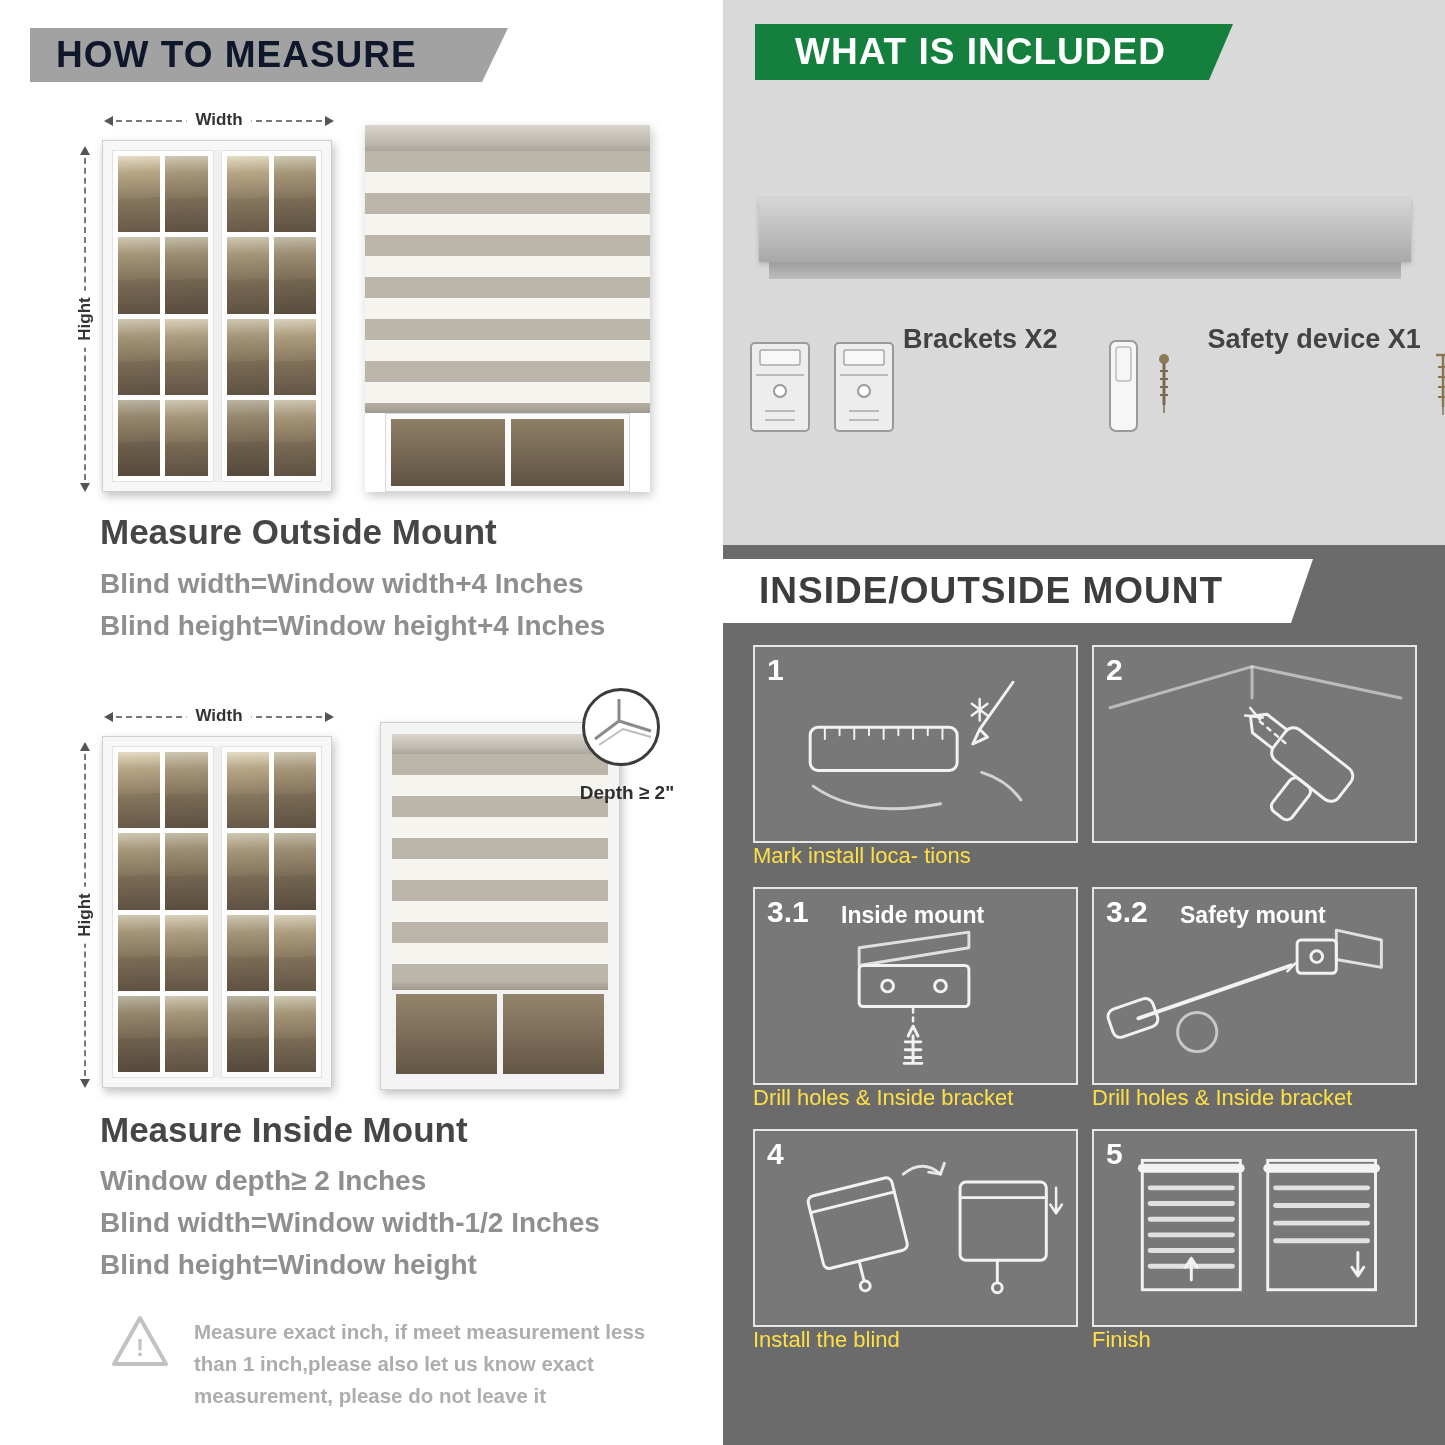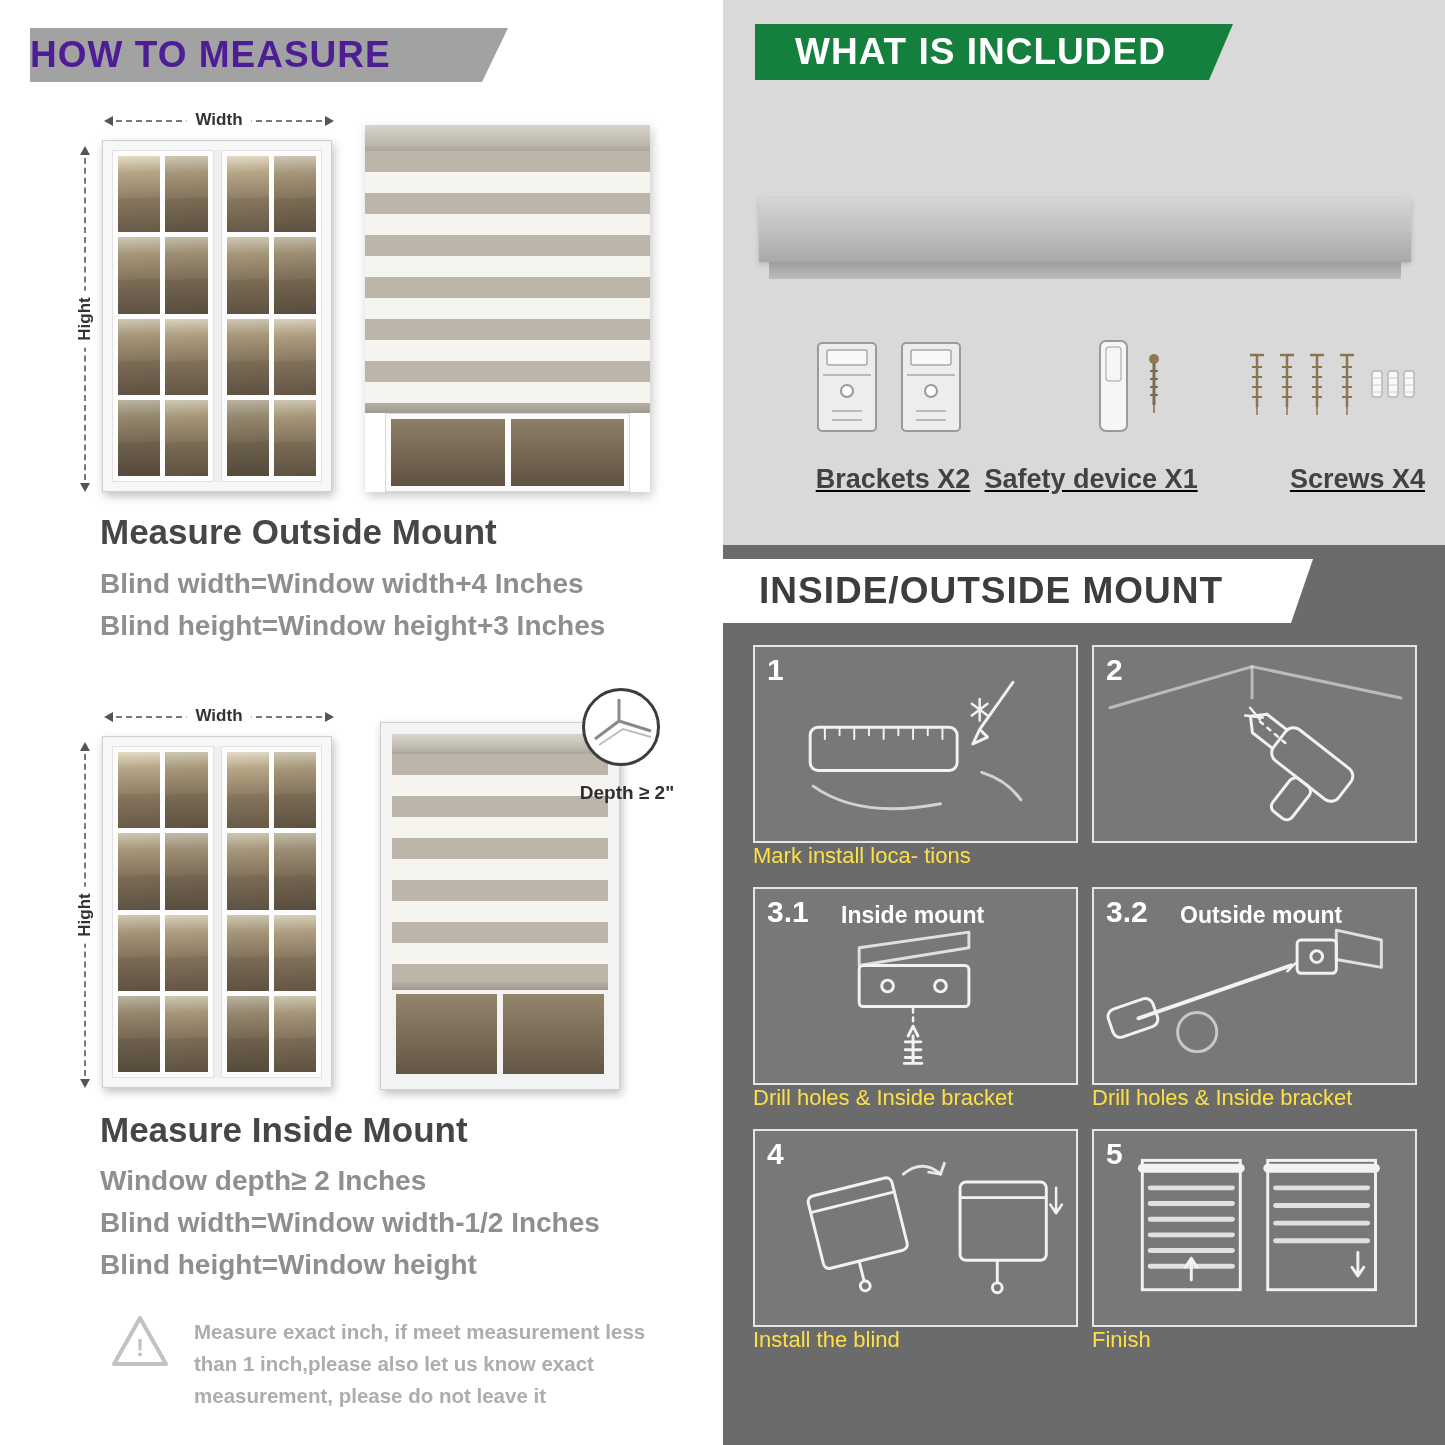--- a/index.html
+++ b/index.html
@@ -3,21 +3,21 @@
 <meta charset="utf-8">
 <style>
   html,body{margin:0;padding:0;background:#fff;}
   .page{position:relative;width:1445px;height:1445px;background:#fff;overflow:hidden;
         font-family:"Liberation Sans", sans-serif;}
 
   
   .left-col{position:absolute;left:0;top:0;width:710px;height:1445px;background:#fff;}
 
   .htm-banner{position:absolute;left:30px;top:28px;width:478px;height:54px;background:#a2a2a2;
-    color:#4c1d95;font-size:37px;font-weight:bold;line-height:54px;letter-spacing:1px;
+    color:#0f172a;font-size:37px;font-weight:bold;line-height:54px;padding-left:26px;letter-spacing:1px;
     clip-path:polygon(0 0,100% 0,calc(100% - 26px) 100%,0 100%);box-sizing:border-box;}
 
   
   .h-arrow{position:absolute;height:0;border-top:2px dashed #787878;}
   .h-arrow::before,.h-arrow::after{content:"";position:absolute;top:-6px;border:5px solid transparent;}
   .h-arrow::before{left:-2px;border-right:9px solid #555;border-left:0;}
   .h-arrow::after{right:-2px;border-left:9px solid #555;border-right:0;}
   .arrow-label{position:absolute;left:50%;top:-12px;transform:translateX(-50%);background:#fff;
     padding:0 9px;font-size:17px;font-weight:bold;color:#333;white-space:nowrap;}
   .v-arrow{position:absolute;width:0;border-left:2px dashed #787878;}
@@ -72,21 +72,21 @@
   .wii-banner{position:absolute;left:32px;top:24px;width:478px;height:56px;background:#15803d;
     color:#fff;font-size:37px;font-weight:bold;line-height:56px;padding-left:40px;letter-spacing:1px;
     box-sizing:border-box;clip-path:polygon(0 0,100% 0,calc(100% - 24px) 100%,0 100%);}
   .product-title{position:absolute;left:0;top:140px;width:100%;text-align:center;
     font-size:30px;font-weight:bold;color:#4a4a4a;}
   .big-cassette{position:absolute;left:36px;top:198px;width:652px;}
   .big-cassette .bar{height:64px;background:linear-gradient(180deg,#d6d6d6 0%,#c2c2c2 45%,#a8a8a8 100%);
     box-shadow:0 2px 5px rgba(0,0,0,.18);}
   .big-cassette .lip{height:17px;margin:0 10px;background:linear-gradient(180deg,#9d9d9d,#bdbdbd);}
   .items-row{position:absolute;left:20px;top:318px;width:682px;display:flex;}
-  .item{flex:1;display:flex;flex-direction:column;align-items:flex-end;text-decoration:underline;}
+  .item{flex:1;display:flex;flex-direction:row;align-items:flex-start;}
   .item .icon-box{height:140px;display:flex;align-items:center;justify-content:center;}
   .item .item-label{font-size:27px;font-weight:bold;color:#424242;margin-top:6px;white-space:nowrap;}
 
   .mount{position:absolute;left:0;top:545px;width:722px;height:900px;background:#6b6b6b;}
   .mount-header{position:absolute;left:0;top:14px;width:590px;height:64px;background:#fff;
     color:#3d3d3d;font-size:37px;font-weight:bold;line-height:64px;padding-left:36px;
     box-sizing:border-box;letter-spacing:1px;clip-path:polygon(0 0,100% 0,calc(100% - 22px) 100%,0 100%);}
   .steps{position:absolute;left:30px;top:100px;width:664px;display:grid;
     grid-template-columns:325px 325px;column-gap:14px;row-gap:18px;}
   .panel{position:relative;height:198px;background:#787878;border:2px solid #e6e6e6;box-sizing:border-box;}
@@ -142,21 +142,21 @@
       <div class="stripes" style="height:252px;"></div>
       <div class="rail"></div>
       <div class="win-strip" style="height:79px;">
         <div class="p"></div>
           <div class="p"></div>
       </div>
     </div>
 
     <h2 class="mtitle" style="left:100px;top:512px;">Measure Outside Mount</h2>
     <p class="mline" style="left:100px;top:568px;">Blind width=Window width+4 Inches</p>
-    <p class="mline" style="left:100px;top:610px;">Blind height=Window height+3 Inches</p>
+    <p class="mline" style="left:100px;top:610px;">Blind height=Window height+4 Inches</p>
 
     <div>
       <div class="h-arrow" style="left:106px;top:716px;width:226px;">
         <span class="arrow-label">Width</span>
       </div>
       <div class="v-arrow" style="left:84px;top:744px;height:342px;">
         <span class="arrow-label">Hight</span>
       </div>
       <div class="window-frame" style="left:102px;top:736px;width:230px;height:352px;">
         <div class="sashes">
@@ -347,21 +347,21 @@
                 <path d="M160 150 v28 M152 156 h16 M152 164 h16 M152 172 h16 M151 178 h18"></path>
               </g>
             </svg>
           </div>
           <div class="caption">Drill holes &amp;  Inside bracket</div>
         </div>
 
         <div class="step">
           <div class="panel">
             <span class="num">3.2</span>
-            <span class="step-label">Outside mount</span>
+            <span class="step-label">Safety mount</span>
             <svg viewBox="0 0 325 198">
               <g fill="none" stroke="#f2f2f2" stroke-width="3" stroke-linecap="round" stroke-linejoin="round">
                 <path d="M246 42 l46 10 v28 l-46 -8 z" opacity=".85"></path>
                 <rect x="206" y="52" width="40" height="34" rx="4"></rect>
                 <circle cx="226" cy="69" r="6"></circle>
                 <path d="M44 132 L200 78" stroke-width="4"></path>
                 <g transform="rotate(-19 40 130)">
                   <rect x="14" y="116" width="48" height="30" rx="8"></rect>
                 </g>
                 <circle cx="104" cy="146" r="20" opacity=".65"></circle>

